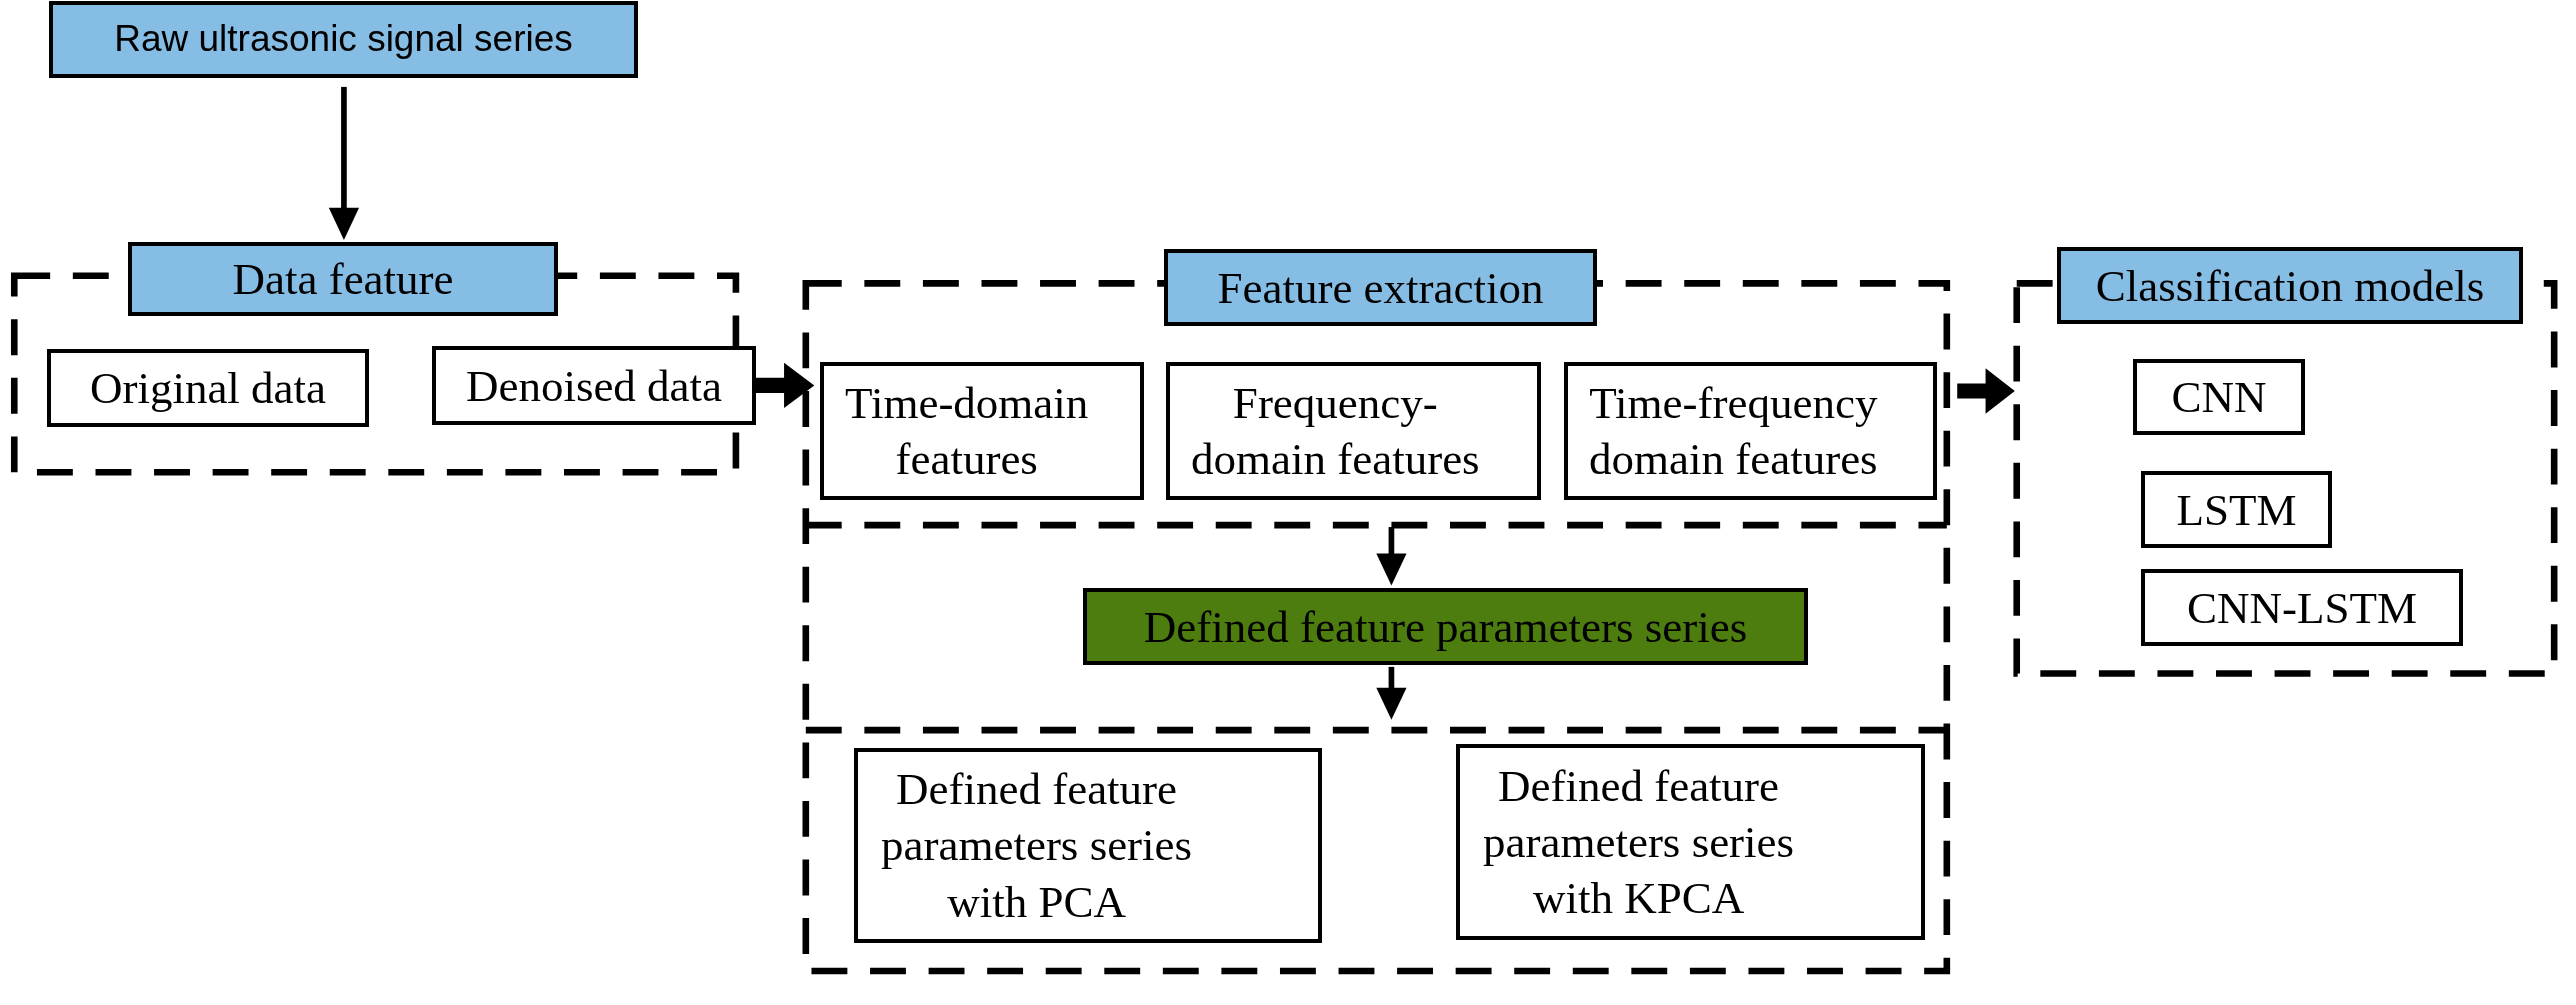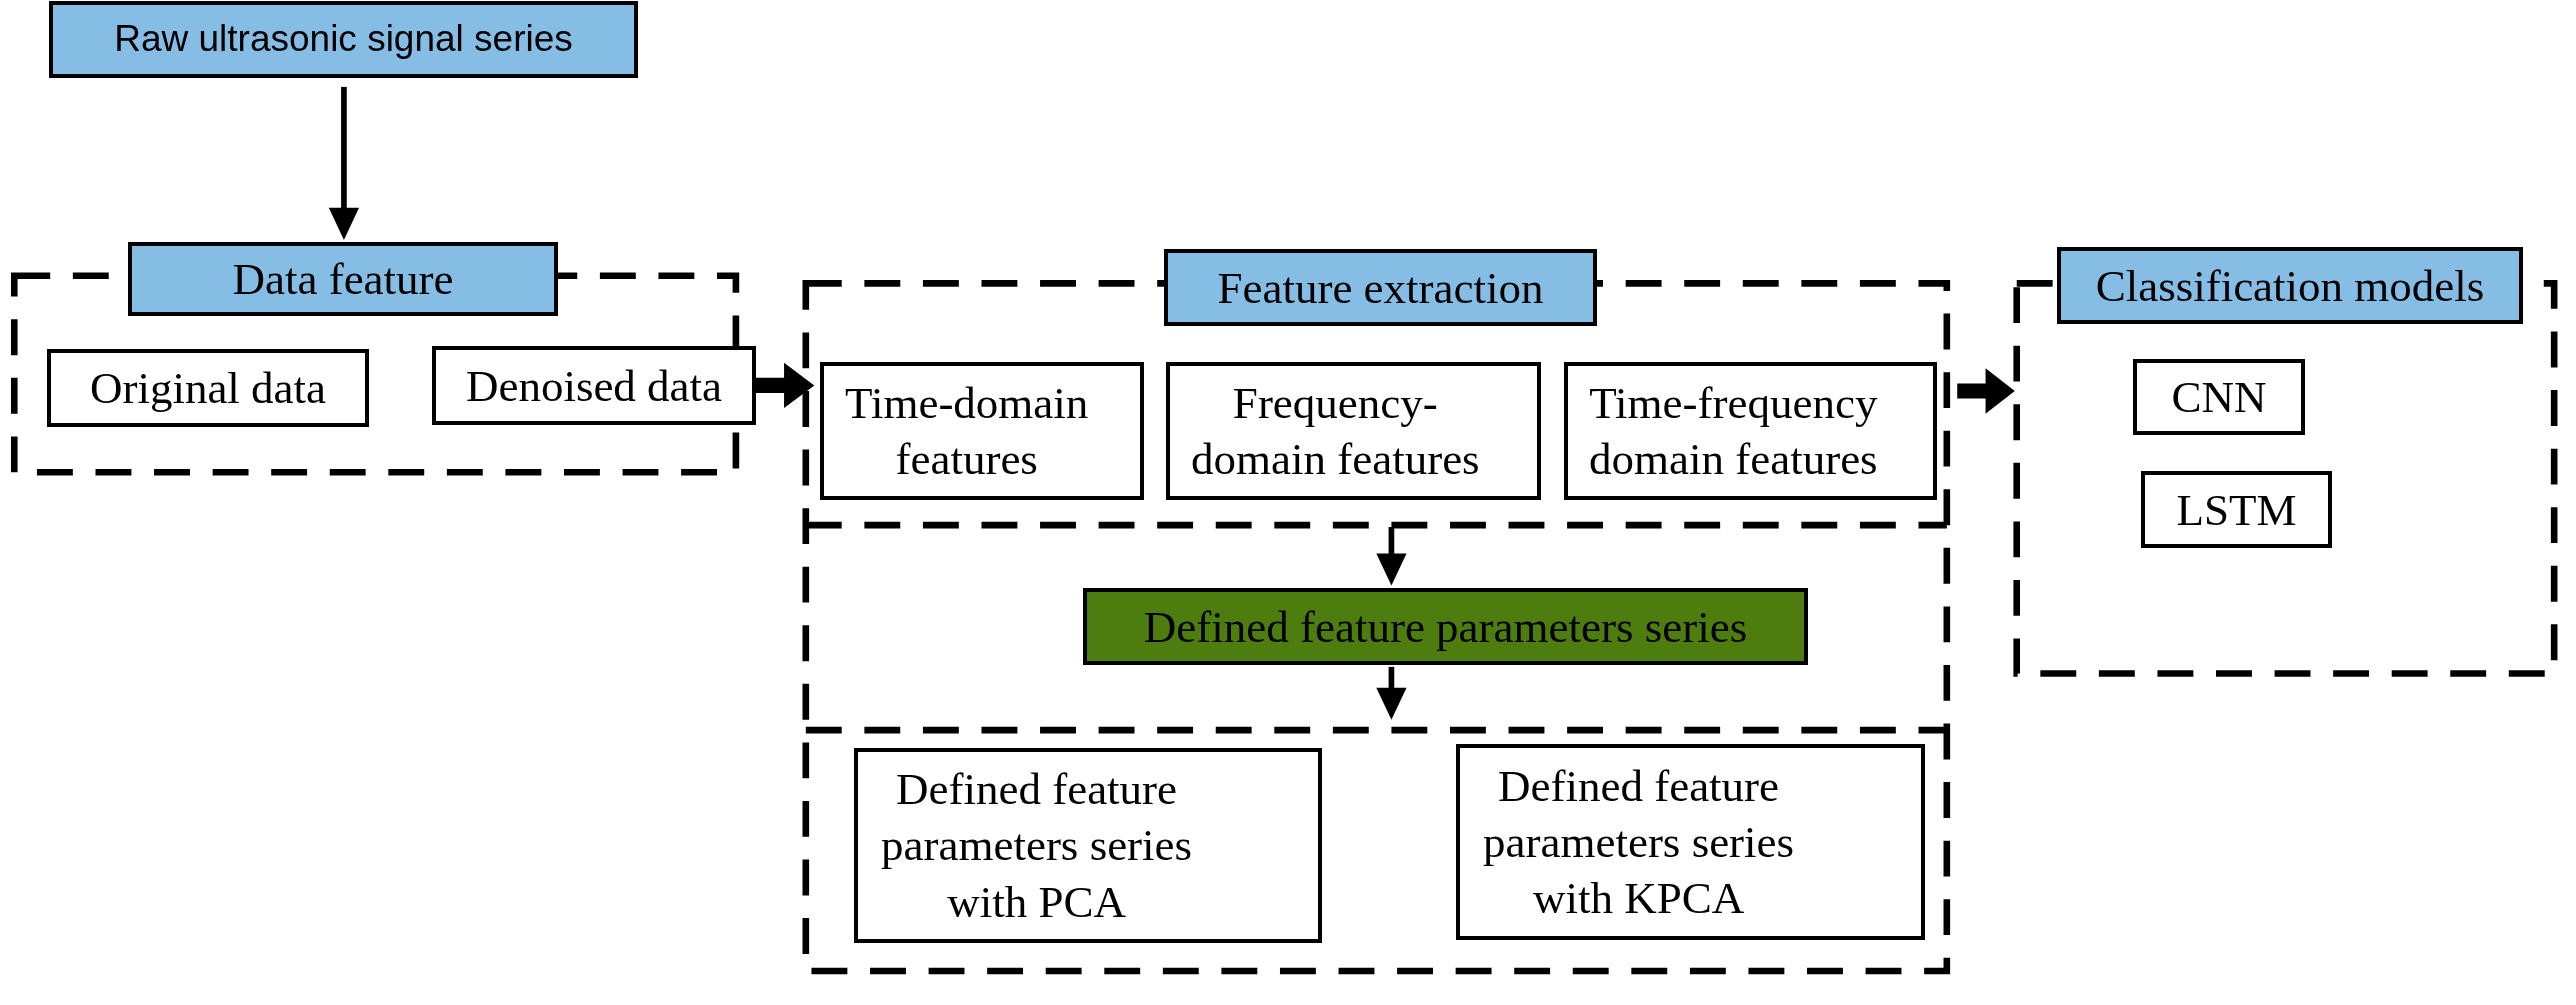--- a/index.html
+++ b/index.html
@@ -129,15 +129,16 @@
   <div class="node ml" id="n-kpca">Defined feature
 parameters series
 with KPCA</div>
 
   <div class="node blue" id="n-classif">Classification models</div>
 
   <div class="node" id="n-cnn">CNN</div>
 
   <div class="node" id="n-lstm">LSTM</div>
 
+  <div class="node" id="n-cnnlstm">CNN-LSTM</div>
 
 </div>
 
 
 </body></html>

